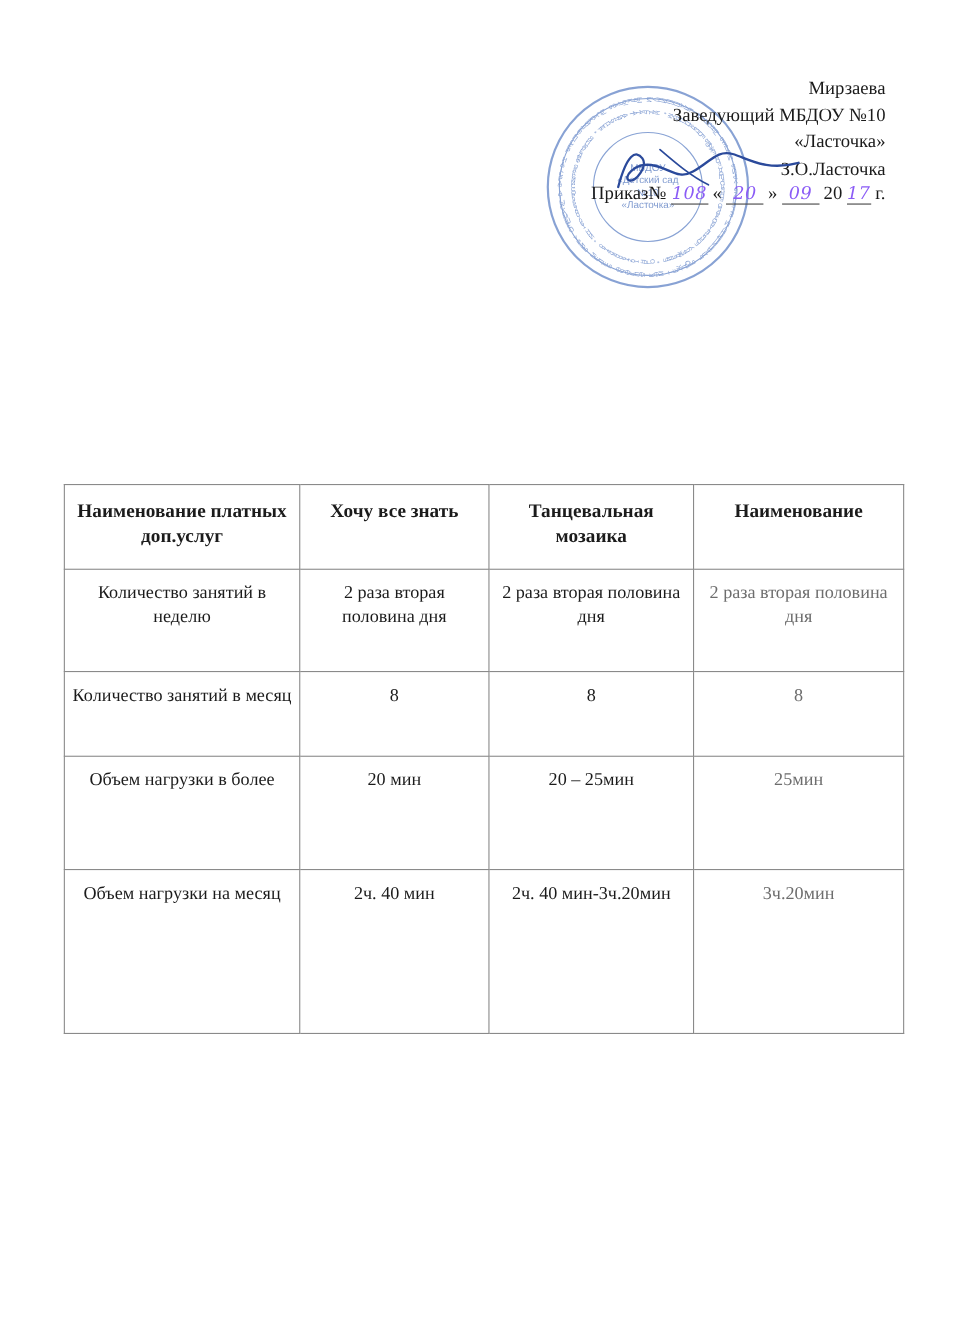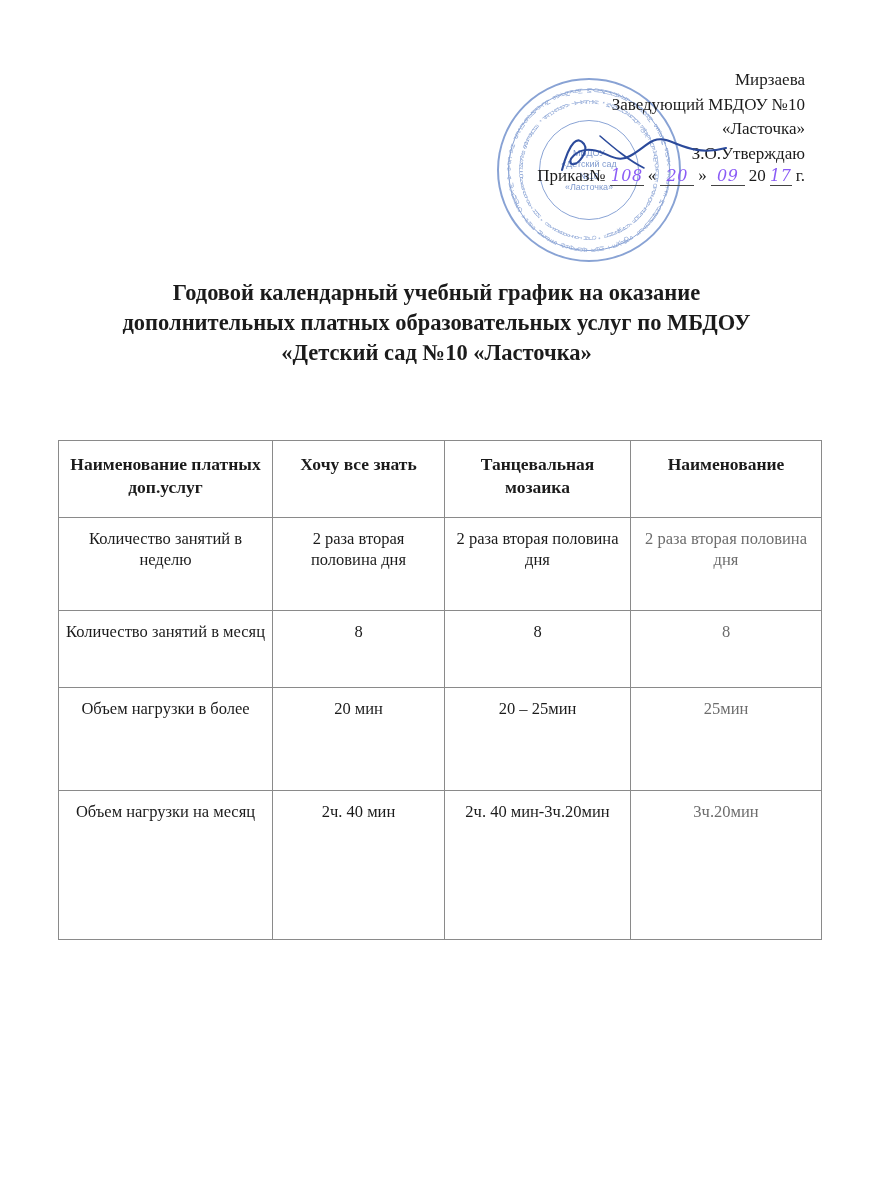--- a/index.html
+++ b/index.html
@@ -466,36 +466,35 @@
 
   <svg class="signature" viewBox="0 0 190 54">
     <path d="M6,40 C14,10 22,6 28,14 C33,21 22,36 16,34 C10,32 20,18 36,20 C52,22 60,34 74,26 C90,17 96,6 110,10 C124,14 140,26 170,18" fill="none" stroke="#2b4a9b" stroke-width="2.1" stroke-linecap="round"></path>
     <path d="M44,6 C58,18 72,30 88,38" fill="none" stroke="#2b4a9b" stroke-width="1.6" stroke-linecap="round"></path>
   </svg>
 
   <div class="approval">
     <div class="line">Мирзаева</div>
     <div class="line">Заведующий МБДОУ №10</div>
     <div class="line">«Ласточка»</div>
-    <div class="line">З.О.Утверждаю</div>
+    <div class="line">З.О.Ласточка</div>
   </div>
 
   <div class="order-line">
     <span>Приказ№</span>
     <span class="hw ul-short">108</span>
     <span>«</span>
     <span class="hw ul-short">20</span>
     <span>»</span>
     <span class="hw ul-short">09</span>
     <span>20</span>
     <span class="hw ul-tiny">17</span>
     <span>г.</span>
   </div>
 
-  <div class="doc-title">Годовой календарный учебный график на оказание дополнительных платных образовательных услуг по МБДОУ «Детский сад №10 «Ласточка»</div>
 
   <div class="table-wrap">
     <table class="schedule">
       <colgroup>
         <col class="col-1">
           <col class="col-2">
           <col class="col-3">
           <col class="col-4">
       </colgroup>
       <thead>

